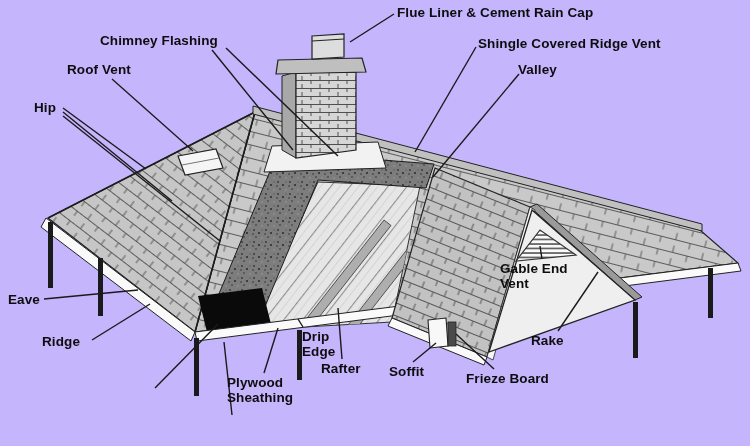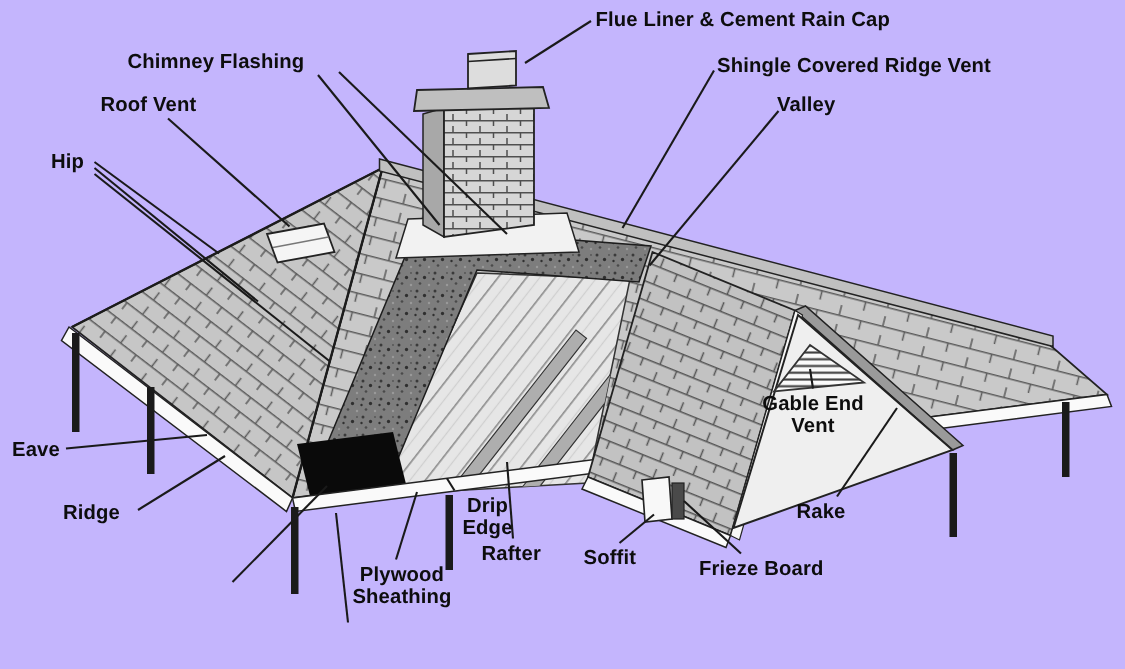--- a/index.html
+++ b/index.html
@@ -5,21 +5,21 @@
   html,body{margin:0;padding:0;background:#fff;}
   .stage{
     position:relative;width:750px;height:446px;background:#c4b5fd;
     font-family:"Liberation Sans",sans-serif;overflow:hidden;
   }
   .stage svg{position:absolute;left:0;top:0;}
   .lbl{
     position:absolute;font-size:13.5px;font-weight:600;color:#0d0d0d;
     white-space:nowrap;line-height:1.12;letter-spacing:.1px;
   }
-  .lbl.wrap{white-space:normal;text-align:center;}
+  .lbl.wrap{white-space:normal;}
 </style>
 </head>
 <body>
 
 <div class="stage">
 
   <svg width="750" height="446" viewBox="0 0 750 446">
     <defs>
       <pattern id="patMain" width="30" height="13" patternUnits="userSpaceOnUse" patternTransform="rotate(14.3)">
         <rect width="30" height="13" fill="#c9c9c9"></rect>
@@ -137,21 +137,21 @@
       <line x1="264" y1="373" x2="278" y2="328"></line>
       <line x1="155" y1="388" x2="218" y2="324"></line>
       <line x1="232" y1="415" x2="224" y2="342"></line>
       <line x1="92" y1="340" x2="150" y2="304"></line>
       <line x1="44" y1="299" x2="138" y2="290"></line>
     </g>
   </svg>
 
   <div class="lbl" style="left:397px;top:5px">Flue Liner &amp; Cement Rain Cap</div>
   <div class="lbl" style="left:478px;top:36px">Shingle Covered Ridge Vent</div>
-  <div class="lbl" style="left:85px;top:33px">Chimney Flashing</div>
+  <div class="lbl" style="left:100px;top:33px">Chimney Flashing</div>
   <div class="lbl" style="left:67px;top:62px">Roof Vent</div>
   <div class="lbl" style="left:518px;top:62px">Valley</div>
   <div class="lbl" style="left:34px;top:100px">Hip</div>
   <div class="lbl wrap" style="left:500px;top:261px;width:84px">Gable End Vent</div>
   <div class="lbl" style="left:8px;top:292px">Eave</div>
   <div class="lbl" style="left:42px;top:334px">Ridge</div>
   <div class="lbl wrap" style="left:227px;top:375px;width:82px">Plywood Sheathing</div>
   <div class="lbl wrap" style="left:302px;top:329px;width:46px">Drip Edge</div>
   <div class="lbl" style="left:321px;top:361px">Rafter</div>
   <div class="lbl" style="left:389px;top:364px">Soffit</div>

